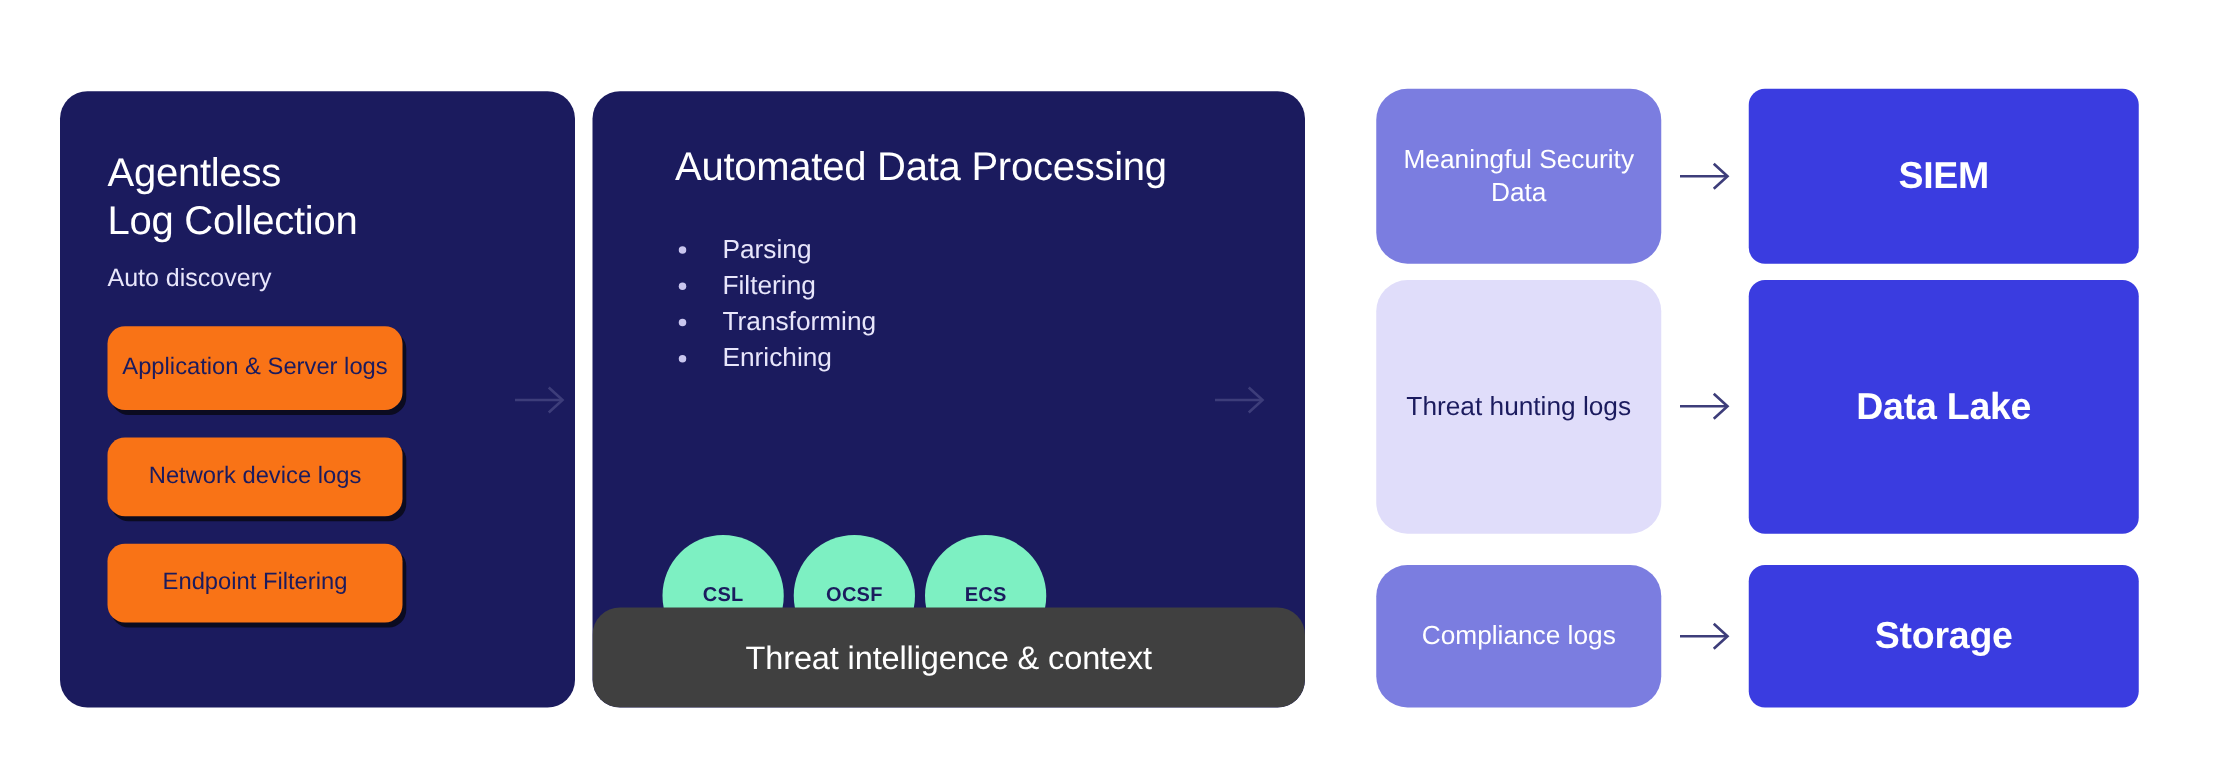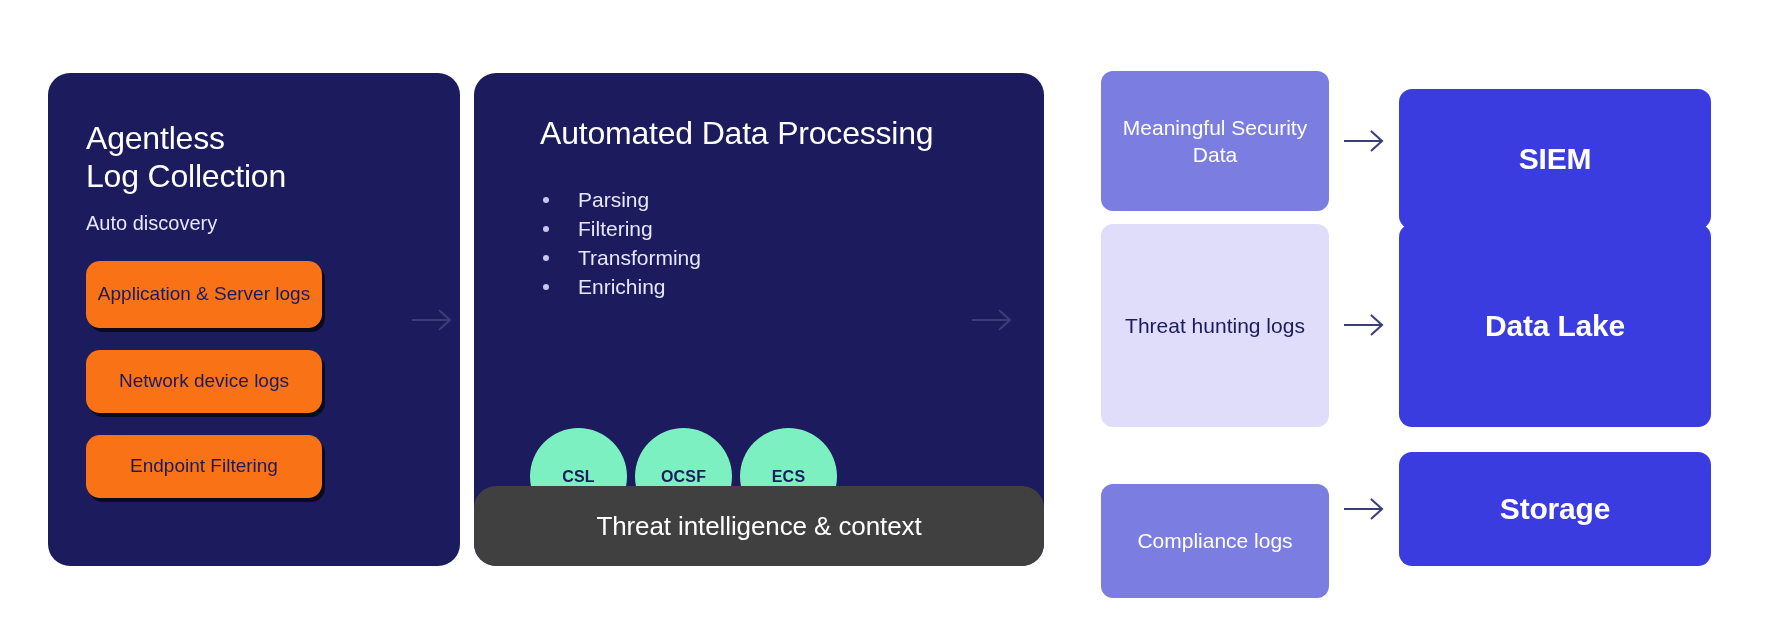--- a/index.html
+++ b/index.html
@@ -163,58 +163,58 @@
     font-size: 26px;
     font-weight: 400;
     letter-spacing: -0.1px;
   }
 
   
   .outbox {
     position: absolute;
     left: 1101px;
     width: 228px;
-    border-radius: 12px;
+    border-radius: 25px;
     display: flex;
     align-items: center;
     justify-content: center;
     text-align: center;
     font-size: 21px;
     line-height: 1.3;
     box-sizing: border-box;
     padding: 0 14px;
   }
   .outbox.periwinkle {
     background: #7b7de0;
     color: #ffffff;
   }
   .outbox.lavender {
     background: #e0ddfa;
     color: #1b1b5e;
   }
   #outbox-0 { top: 71px;  height: 140px; }
   #outbox-1 { top: 224px; height: 203px; }
-  #outbox-2 { top: 452px; height: 114px; margin-top: 32px; }
+  #outbox-2 { top: 452px; height: 114px; }
 
   
   .destbox {
     position: absolute;
     left: 1399px;
     width: 312px;
     background: #3a3ce0;
     border-radius: 13px;
     display: flex;
     align-items: center;
     justify-content: center;
     color: #ffffff;
     font-size: 30px;
     font-weight: 700;
     letter-spacing: -0.2px;
   }
-  #destbox-0 { top: 89px;  height: 140px; }
+  #destbox-0 { top: 71px;  height: 140px; }
   #destbox-1 { top: 224px; height: 203px; }
   #destbox-2 { top: 452px; height: 114px; }
 </style>
 </head>
 <body>
 
 <div class="stage">
 
   <div class="card-collection">
     <div class="collection-title">Agentless

